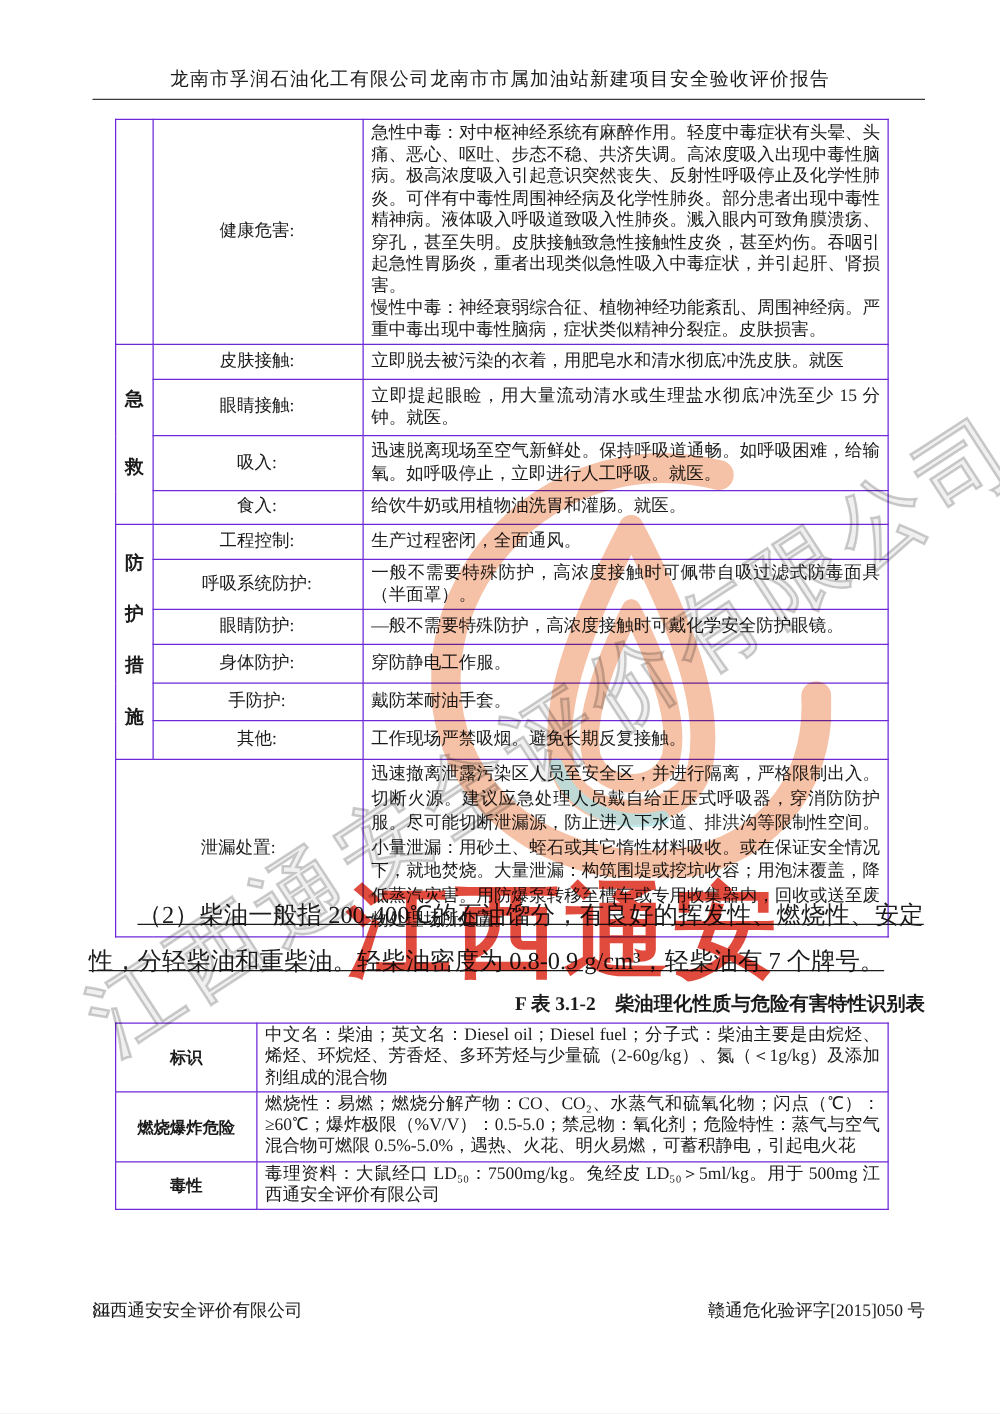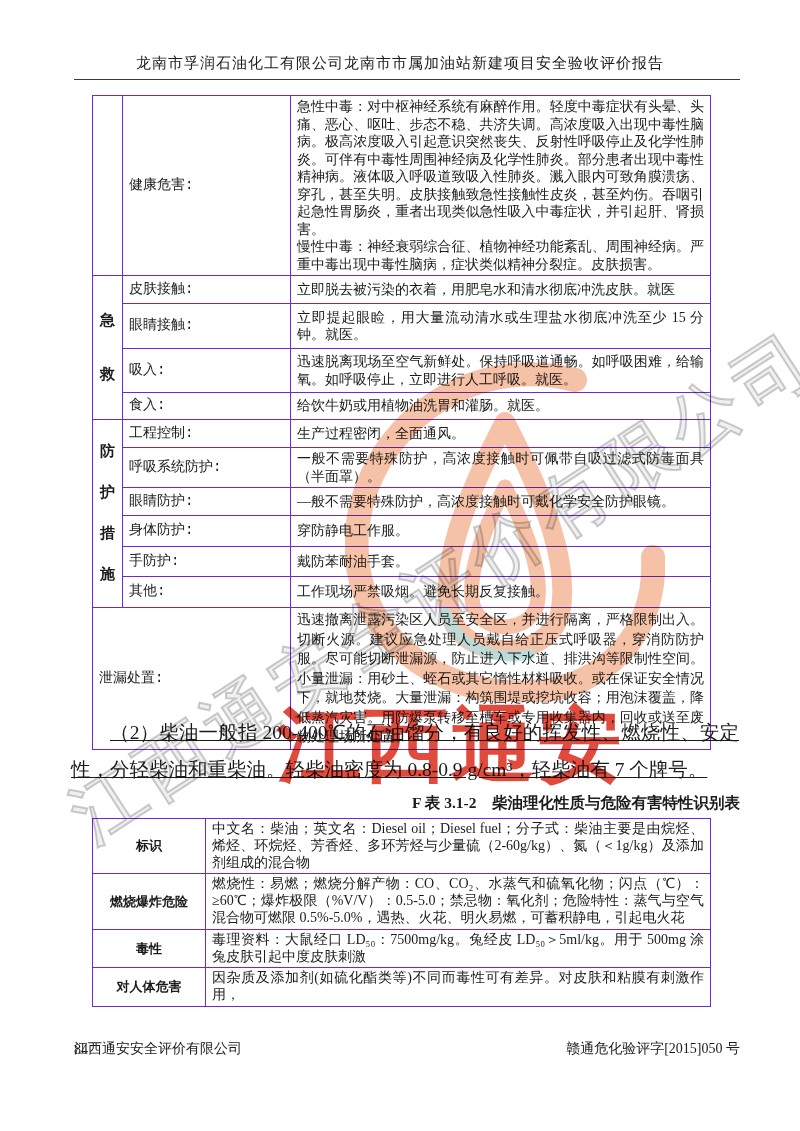--- a/index.html
+++ b/index.html
@@ -7,21 +7,21 @@
         font-family:"Liberation Serif", serif;color:#1b1b1b;}
   
   .doc-header{position:absolute;top:54px;left:60px;width:680px;text-align:center;
               font-size:15px;letter-spacing:1px;}
   .header-rule{position:absolute;top:79px;left:74px;width:666px;border-top:1.5px solid #3a3a3a;}
   
   table{border-collapse:collapse;table-layout:fixed;}
   td{border:1px solid #6d28d9;font-size:14px;line-height:17.5px;padding:2px 6px;
      vertical-align:middle;overflow:hidden;}
   .t1{position:absolute;left:92px;top:95px;width:618px;}
-  .t1 .lab{text-align:left;padding-right:8px;font-family:Liberation Mono, monospace;}
+  .t1 .lab{text-align:center;padding-right:8px;}
   .t1 .cont{text-align:justify;}
   .group-cell{position:relative;padding:0;}
   .vgroup{position:absolute;inset:0;display:flex;flex-direction:column;justify-content:space-evenly;
           align-items:center;font-weight:bold;font-size:15px;}
   .leak-cell{line-height:19.5px;}
   .t2{position:absolute;left:92px;top:818px;width:618px;}
   .t2 .lab2{text-align:center;font-weight:bold;font-size:13px;}
   .t2 .cont{text-align:justify;line-height:16.8px;}
   
   .body-par{position:absolute;left:71px;top:714px;width:668px;font-size:19.5px;line-height:37px;
@@ -145,25 +145,21 @@
           <tr style="height:50px">
         <td class="lab2">标识</td>
         <td class="cont">中文名：柴油；英文名：Diesel oil；Diesel fuel；分子式：柴油主要是由烷烃、烯烃、环烷烃、芳香烃、多环芳烃与少量硫（2-60g/kg）、氮（＜1g/kg）及添加剂组成的混合物</td>
       </tr>
       <tr style="height:52px">
         <td class="lab2">燃烧爆炸危险</td>
         <td class="cont">燃烧性：易燃；燃烧分解产物：CO、CO₂、水蒸气和硫氧化物；闪点（℃）：≥60℃；爆炸极限（%V/V）：0.5-5.0；禁忌物：氧化剂；危险特性：蒸气与空气混合物可燃限 0.5%-5.0%，遇热、火花、明火易燃，可蓄积静电，引起电火花</td>
       </tr>
       <tr style="height:38px">
         <td class="lab2">毒性</td>
-        <td class="cont">毒理资料：大鼠经口 LD₅₀：7500mg/kg。兔经皮 LD₅₀＞5ml/kg。用于 500mg 涂兔皮肤引起中度皮肤刺激</td>
-      </tr>
-      <tr style="height:33px">
-        <td class="lab2">对人体危害</td>
-        <td class="cont">因杂质及添加剂(如硫化酯类等)不同而毒性可有差异。对皮肤和粘膜有刺激作用，</td>
+        <td class="cont">毒理资料：大鼠经口 LD₅₀：7500mg/kg。兔经皮 LD₅₀＞5ml/kg。用于 500mg 江西通安全评价有限公司</td>
       </tr>
     </tbody>
       </table>
 
     <div class="doc-footer">
       <span class="foot-left">江西通安安全评价有限公司</span>
       <span class="foot-center">84</span>
       <span class="foot-right">赣通危化验评字[2015]050 号</span>
     </div>
   </div>

